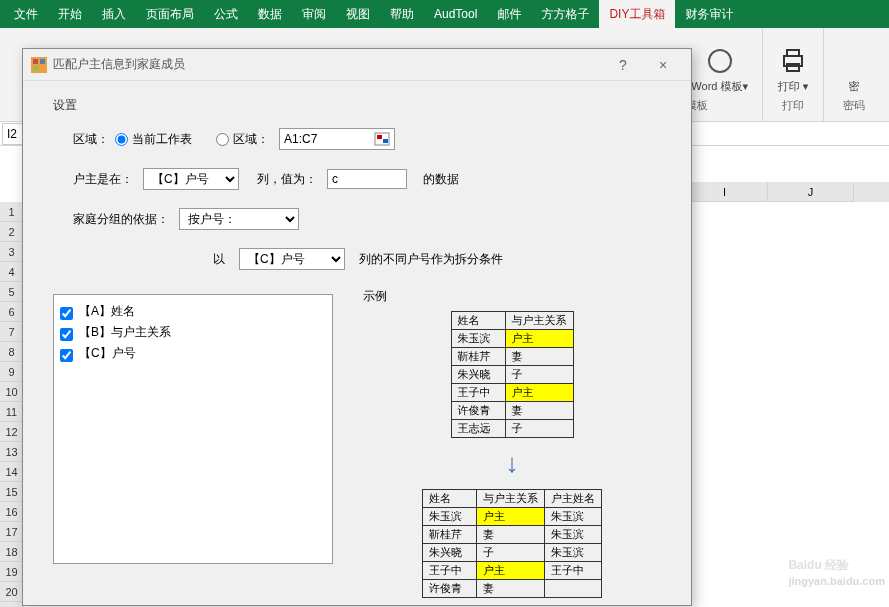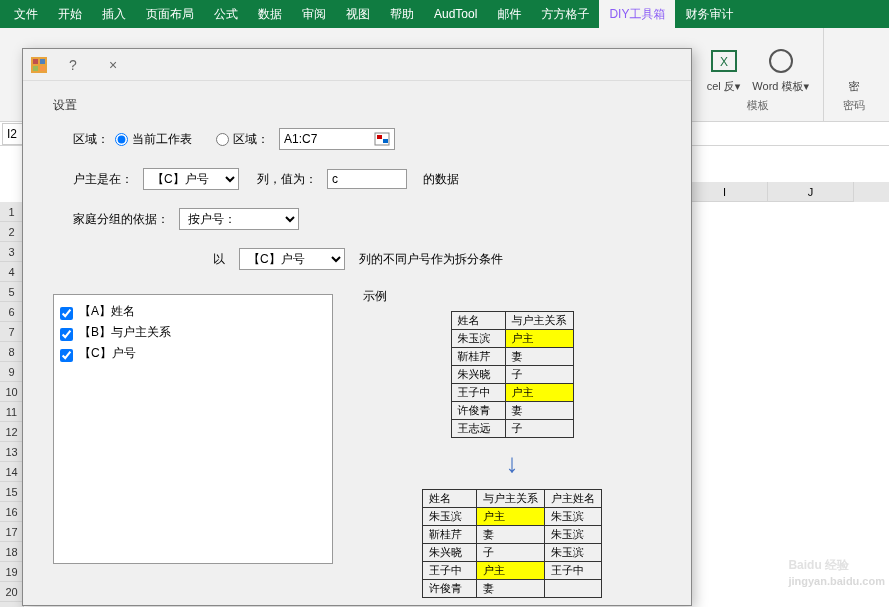--- a/index.html
+++ b/index.html
@@ -1,19 +1,19 @@
 <!DOCTYPE html>
 <html><head>
 <meta charset="utf-8">
 <style>
 *{margin:0;padding:0;box-sizing:border-box;font-family:"Microsoft YaHei",SimSun,sans-serif;font-size:12px}
 body{background:#fff;width:889px;height:607px;overflow:hidden;position:relative}
 .menubar{background:#107c41;height:28px;display:flex;align-items:center;padding:0 4px}
 .menubar .item{color:#fff;padding:0 10px;height:28px;line-height:28px;cursor:pointer}
-.menubar .item.active{background:#f3f3f3;color:#8b5cf6}
+.menubar .item.active{background:#f3f3f3;color:#b91c1c}
 .ribbon{background:#f3f3f3;height:94px;border-bottom:1px solid #d4d4d4;display:flex;justify-content:flex-end;padding-right:5px}
 .ribbon-group{display:flex;flex-direction:column;align-items:center;padding:13px 8px;border-right:1px solid #d4d4d4}
 .ribbon-btn{display:flex;flex-direction:column;align-items:center;justify-content:center;padding:4px 6px;cursor:pointer}
 .ribbon-btn .ico{width:32px;height:32px;display:flex;align-items:center;justify-content:center}
 .ribbon-btn span{font-size:11px;margin-top:2px;color:#444}
 .ribbon-label{font-size:11px;color:#666;margin-top:auto;padding-bottom:2px}
 .formula-bar{height:24px;border-bottom:1px solid #d4d4d4;display:flex;align-items:center}
 .name-box{width:48px;height:22px;border:1px solid #ccc;padding:0 4px;display:flex;align-items:center;margin-left:2px;font-size:12px}
 .sheet{position:absolute;left:0;top:148px;right:0;bottom:0;display:flex}
 .row-hdrs{width:24px;background:#e6e6e6}
@@ -87,20 +87,34 @@
             <svg width="30" height="30">
               <circle cx="15" cy="15" r="11" fill="none" stroke="#555" stroke-width="2"></circle>
             </svg>
           </div>
         <span>Word
 模板▾</span>
       </div>
     </div>
     <div class="ribbon-label">模板</div>
   </div>
+  <div class="ribbon-group">
+    <div class="ribbon-btn">
+      <div class="ico">
+          <svg width="30" height="30">
+            <rect x="6" y="10" width="18" height="10" fill="none" stroke="#333" stroke-width="2"></rect>
+            <rect x="9" y="4" width="12" height="6" fill="none" stroke="#333" stroke-width="2"></rect>
+            <rect x="9" y="18" width="12" height="7" fill="none" stroke="#333" stroke-width="2"></rect>
+          </svg>
+        </div>
+      <span>打印
+▾</span>
+    </div>
+    <div class="ribbon-label">打印</div>
+  </div>
   <div class="ribbon-group" style="border-right:none">
     <div class="ribbon-btn">
       <div class="ico"></div>
       <span>密
 </span>
     </div>
     <div class="ribbon-label">密码</div>
   </div>
 </div>
 
@@ -142,20 +156,21 @@
 
 <div class="dialog">
   <div class="dlg-title">
     <div class="ticon"><svg width="16" height="16">
           <rect width="16" height="16" fill="#e8a33d"></rect>
           <rect x="2" y="2" width="5" height="5" fill="#c0504d"></rect>
           <rect x="9" y="2" width="5" height="5" fill="#4f81bd"></rect>
           <rect x="2" y="9" width="5" height="5" fill="#9bbb59"></rect>
           <rect x="9" y="9" width="5" height="5" fill="#f79646"></rect>
         </svg></div>
+    <div class="ttext">匹配户主信息到家庭成员</div>
     <div class="tbtn">?</div>
     <div class="tbtn">×</div>
   </div>
   <div class="dlg-body">
     <div class="section-label">设置</div>
 
     <div class="row-set">
       <label>区域：</label>
       <input type="radio" class="radio" checked="" style="">
       <label style="margin-right:24px">当前工作表</label>

